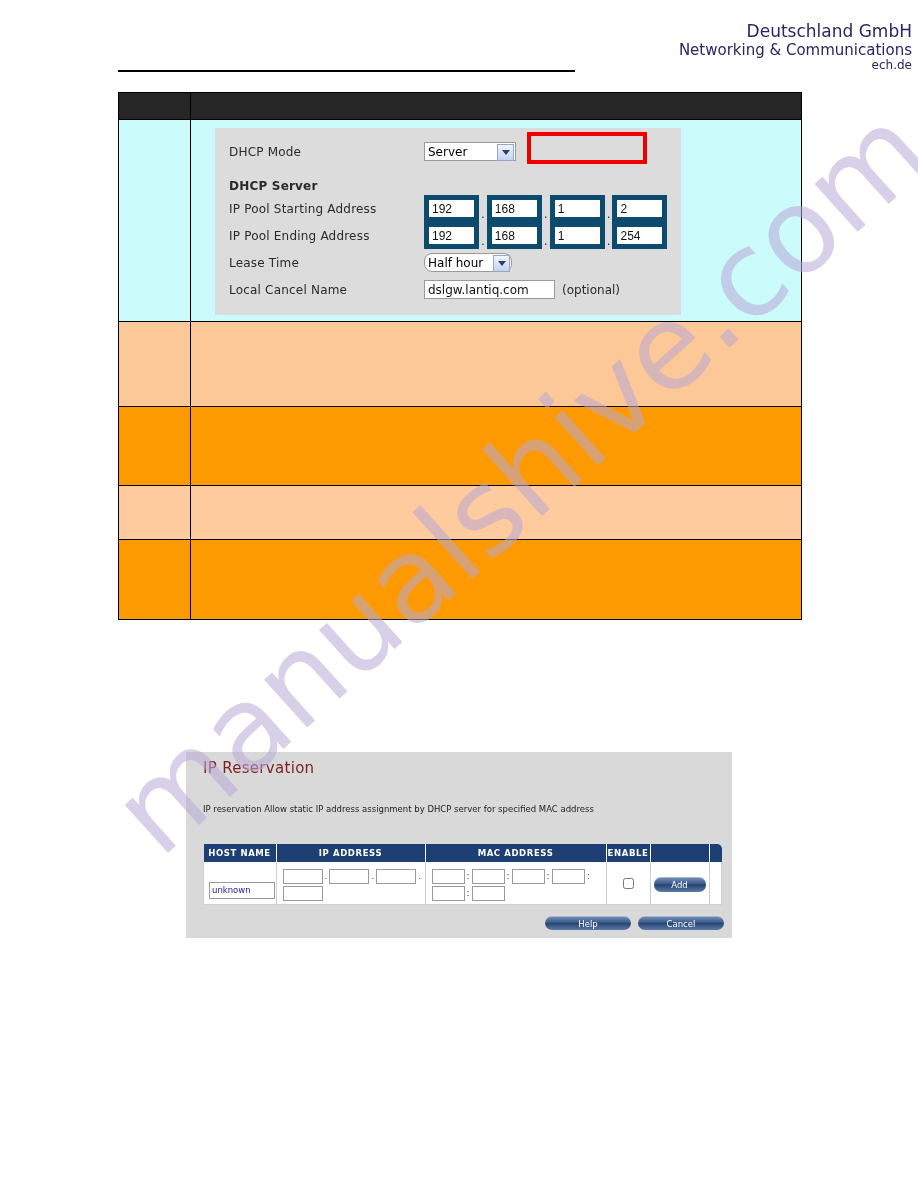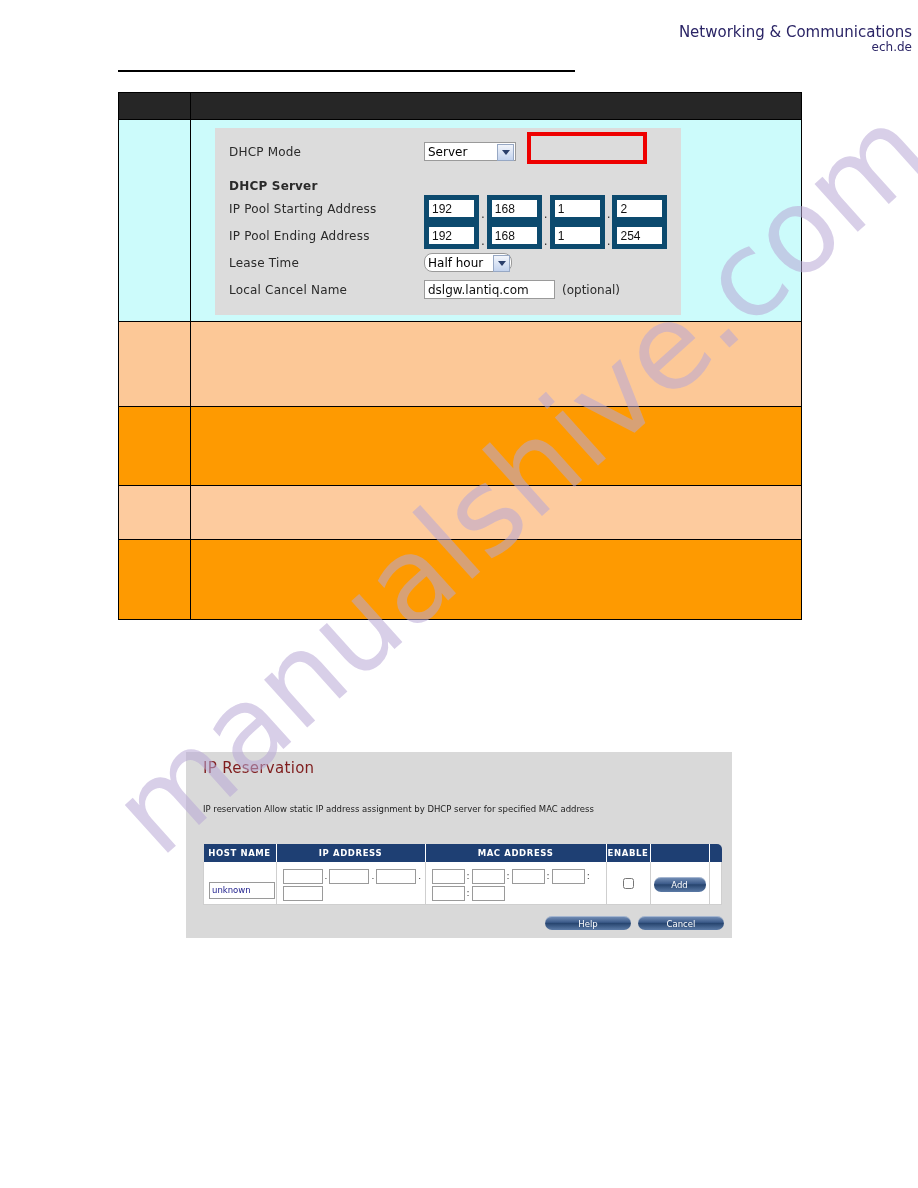--- a/index.html
+++ b/index.html
@@ -412,20 +412,21 @@
     gap: 7px;
   }
   .btn-foot {
     width: 86px; height: 14px; line-height: 14px;
   }
 </style>
 </head>
 <body>
 
 <div id="brand">
+  <div class="line2">Deutschland GmbH</div>
   <div class="line3">Networking &amp; Communications</div>
   <div class="line4">ech.de</div>
 </div>
 
 <div id="header-rule"></div>
 
 <table id="main-table">
   <tbody>
       <tr class="row-head">
     <td class="col-narrow"></td>

